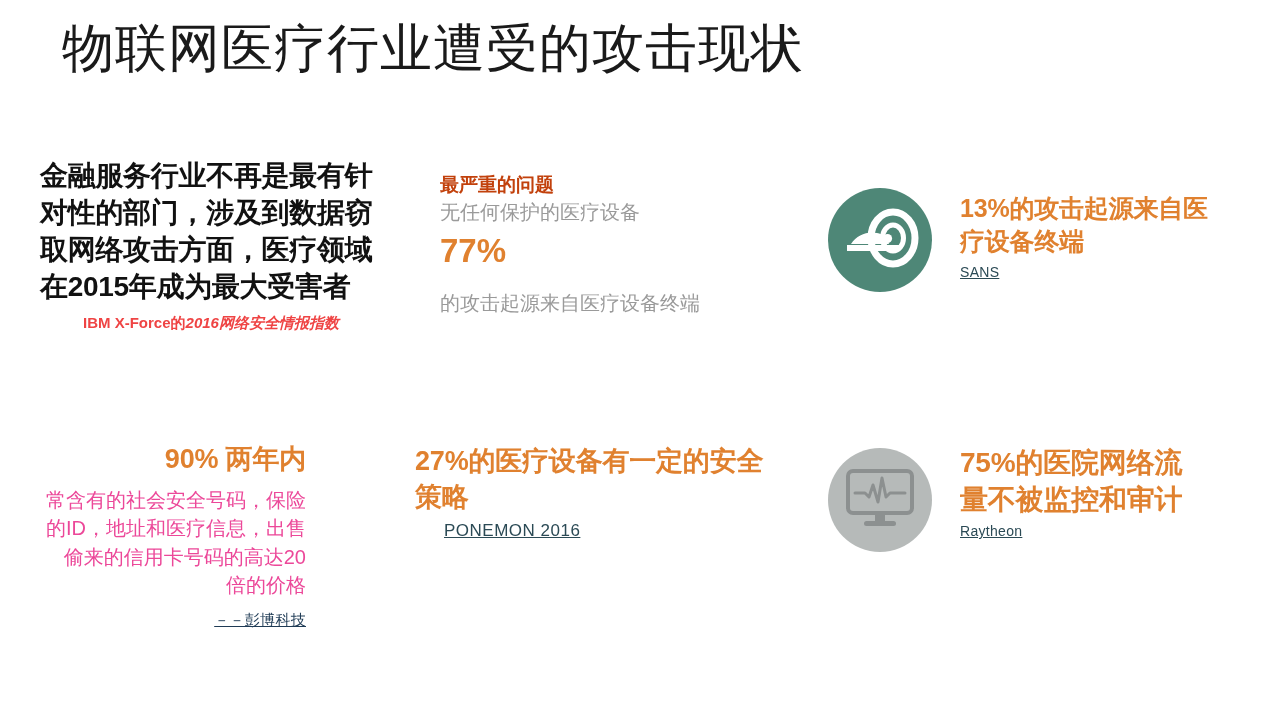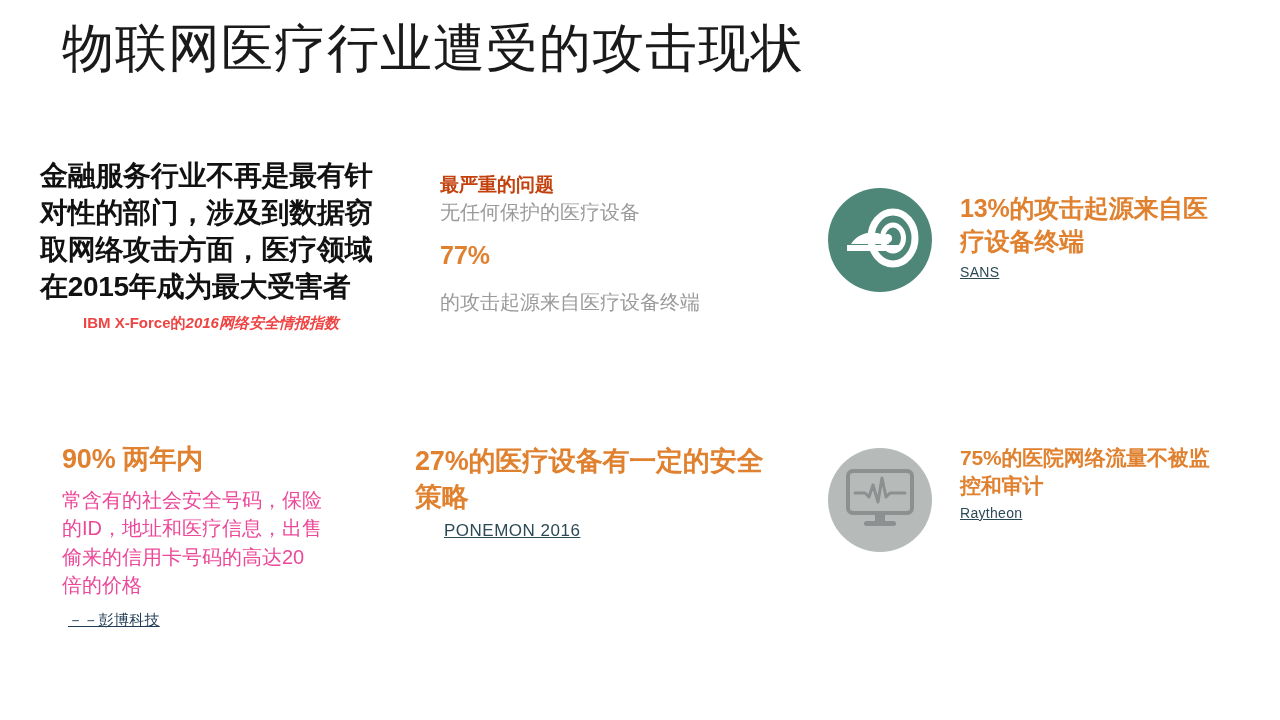--- a/index.html
+++ b/index.html
@@ -62,25 +62,25 @@
     color: #c2410c;
     line-height: 1.35;
   }
   .gray-line {
     font-size: 20px;
     font-weight: 400;
     color: #9a9a9a;
     line-height: 1.45;
   }
   .big-pct {
-    font-size: 25px;
+    font-size: 33px;
     font-weight: bold;
     color: #E0812F;
     line-height: 1.35;
-    margin-top: 12px;
+    margin-top: 2px;
   }
   .gray-line-2 {
     font-size: 20px;
     font-weight: 400;
     color: #9a9a9a;
     line-height: 1.45;
     margin-top: 16px;
   }
 
   
@@ -110,21 +110,21 @@
     display: inline-block;
     margin-top: 5px;
     font-size: 14px;
     font-weight: 400;
     color: #2b4a55;
     text-decoration: underline;
     letter-spacing: 0.3px;
   }
 
   
-  #block-left-bottom { left: 62px; top: 442px; width: 260px; }
+  #block-left-bottom { left: 46px; top: 442px; width: 260px; text-align: right; }
   #block-left-bottom .stat-heading { font-size: 27px; }
   #block-left-bottom .body-gray {
     margin-top: 8px;
     font-size: 20px;
     font-weight: 400;
     color: #ec4899;
     line-height: 1.42;
   }
   #block-left-bottom .src-link {
     margin-top: 12px;
@@ -133,21 +133,21 @@
     color: #1f3b55;
   }
 
   
   #block-mid-bottom { left: 415px; top: 444px; width: 370px; }
   #block-mid-bottom .stat-heading { font-size: 27px; }
   #block-mid-bottom .src-link { font-size: 17px; letter-spacing: 0.5px; margin-left: 29px; }
 
   
   #block-right-bottom { left: 960px; top: 444px; width: 250px; }
-  #block-right-bottom .stat-heading { font-size: 21px; }
+  #block-right-bottom .stat-heading { font-size: 28px; }
 </style>
 </head>
 <body>
 
 <div class="slide-title">物联网医疗行业遭受的攻击现状</div>
 
 <div class="block" id="block-left-top">
   <div class="lead">金融服务行业不再是最有针对性的部门，涉及到数据窃取网络攻击方面，医疗领域在2015年成为最大受害者</div>
   <div class="source-line">
     <span>IBM X-Force的</span><span class="ital">2016网络安全情报指数</span>

